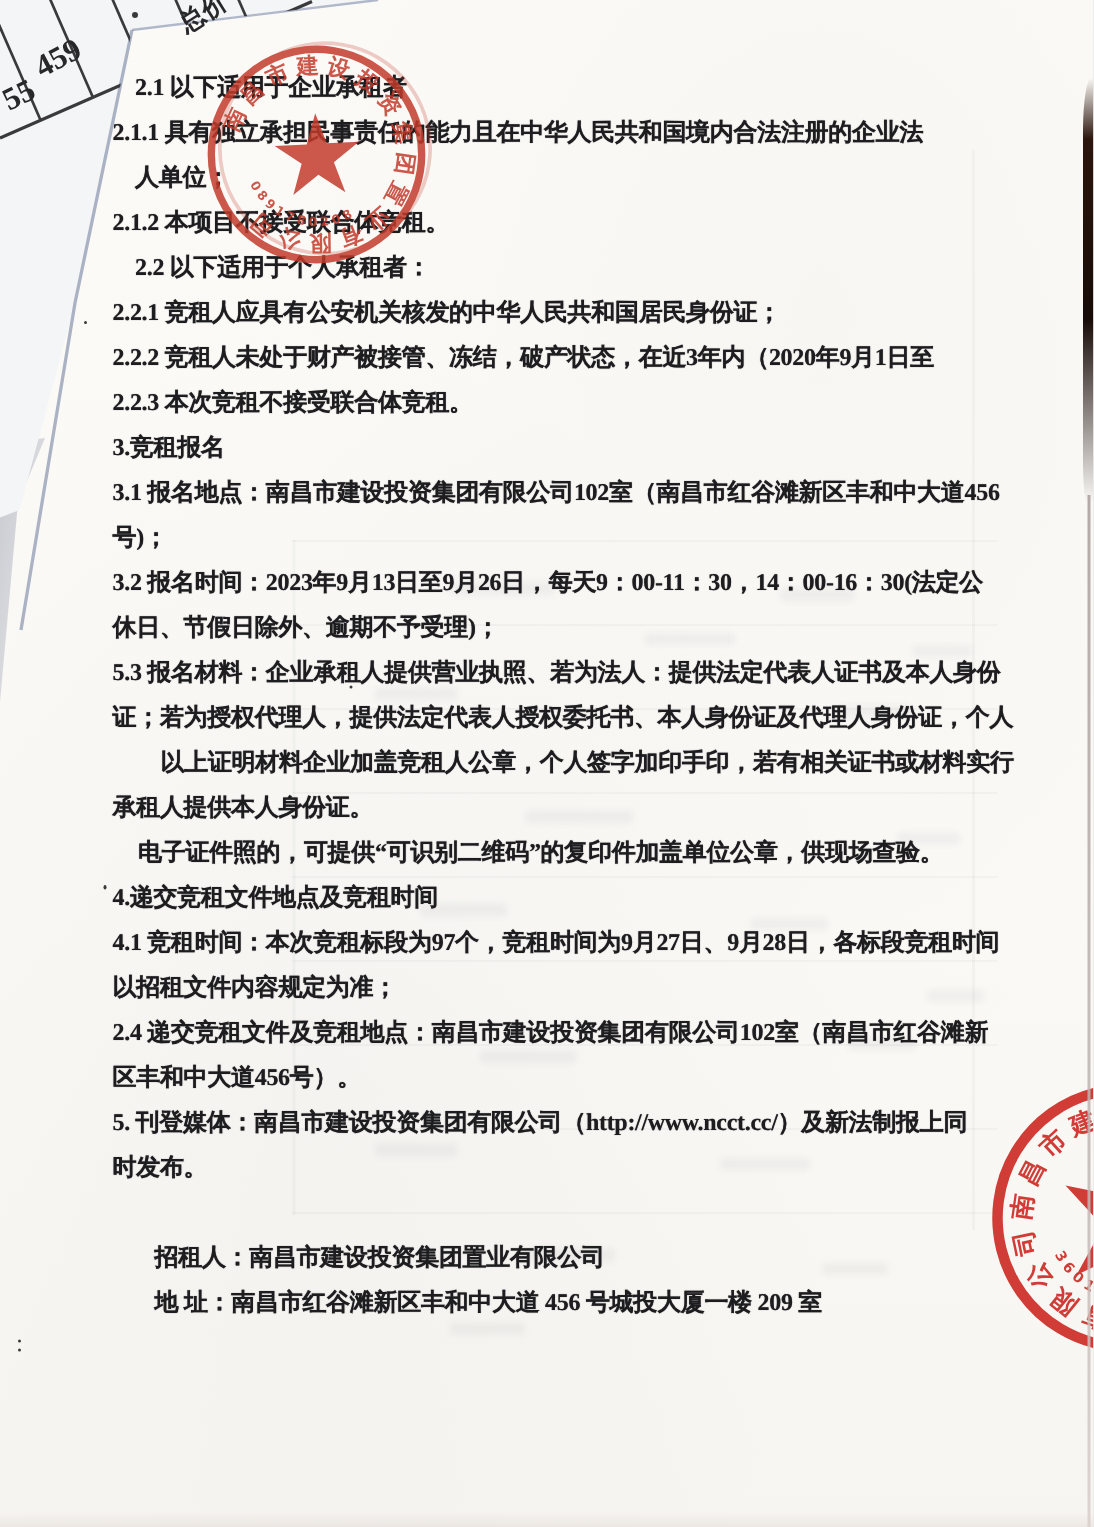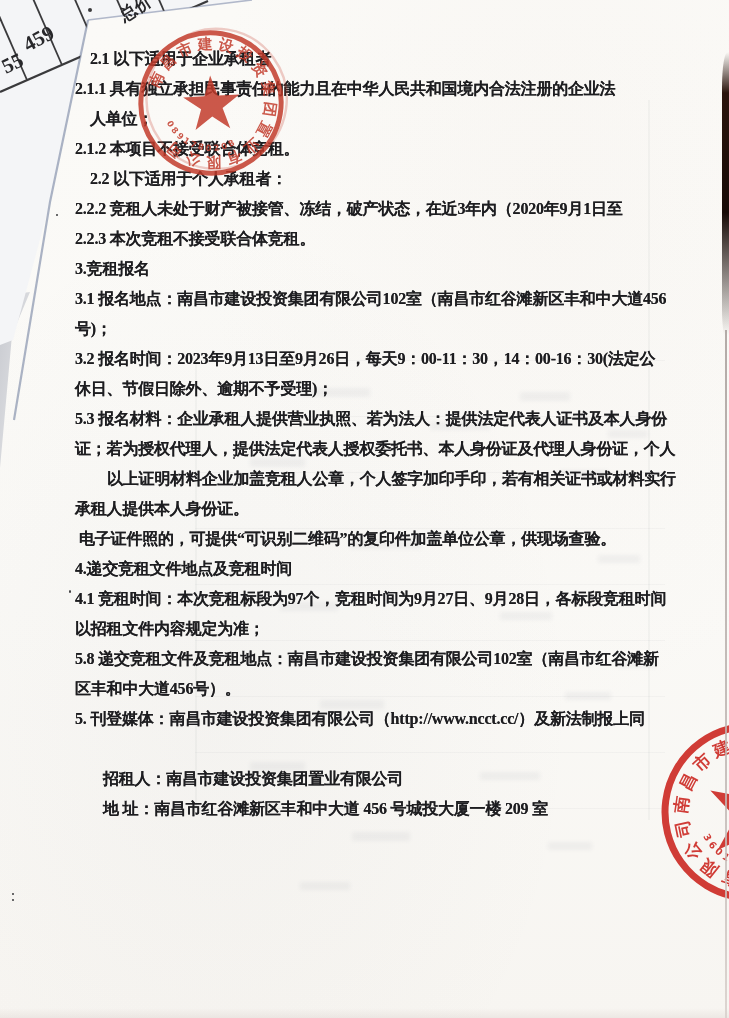--- a/index.html
+++ b/index.html
@@ -13,21 +13,21 @@
     font-family:"Liberation Serif","DejaVu Serif",serif;
   }
   
   .doc-lines{position:absolute;left:75px;top:44px;width:620px;z-index:6;}
   .line{
     height:30px;line-height:30px;white-space:nowrap;
     font-size:16px;font-weight:700;letter-spacing:-0.2px;color:#1d1d20;
     text-shadow:0 0 0.6px rgba(25,25,28,0.75);
   }
   .ind-a{margin-left:0;}
-  .ind-b{margin-left:4px;}
+  .ind-b{margin-left:17px;}
   .ind-c{margin-left:15px;}
   .ind-d{margin-left:32px;}
   .ind-e{}
   .ind-f{margin-left:28px;}
   
   .seal{position:absolute;filter:blur(0.4px);z-index:8;}
   .seal-top{left:132px;top:24px;opacity:0.84;}
   .seal-bottom{left:586px;top:700px;opacity:0.9;}
   
   .corner-svg{position:absolute;left:0;top:0;z-index:4;}
@@ -118,38 +118,40 @@
       <text transform="translate(124,22) rotate(-32)" font-size="17">总价</text>
     </g>
   </svg>
 
   <div class="doc-lines">
       <div class="line ind-c">2.1  以下适用于企业承租者</div>
       <div class="line ind-e">2.1.1 具有独立承担民事责任的能力且在中华人民共和国境内合法注册的企业法</div>
       <div class="line ind-c">人单位；</div>
       <div class="line ind-e">2.1.2 本项目不接受联合体竞租。</div>
       <div class="line ind-c">2.2 以下适用于个人承租者：</div>
+      <div class="line ind-e">2.2.1 竞租人应具有公安机关核发的中华人民共和国居民身份证；</div>
       <div class="line ind-e">2.2.2 竞租人未处于财产被接管、冻结，破产状态，在近3年内（2020年9月1日至</div>
       <div class="line ind-e">2.2.3 本次竞租不接受联合体竞租。</div>
       <div class="line ind-a">3.竞租报名</div>
       <div class="line ind-a">3.1 报名地点：南昌市建设投资集团有限公司102室（南昌市红谷滩新区丰和中大道456</div>
       <div class="line ind-a">号)；</div>
       <div class="line ind-a">3.2 报名时间：2023年9月13日至9月26日，每天9：00-11：30，14：00-16：30(法定公</div>
       <div class="line ind-a">休日、节假日除外、逾期不予受理)；</div>
       <div class="line ind-a">5.3 报名材料：企业承租人提供营业执照、若为法人：提供法定代表人证书及本人身份</div>
       <div class="line ind-a">证；若为授权代理人，提供法定代表人授权委托书、本人身份证及代理人身份证，个人</div>
       <div class="line ind-d">以上证明材料企业加盖竞租人公章，个人签字加印手印，若有相关证书或材料实行</div>
       <div class="line ind-a">承租人提供本人身份证。</div>
       <div class="line ind-b">电子证件照的，可提供“可识别二维码”的复印件加盖单位公章，供现场查验。</div>
       <div class="line ind-a">4.递交竞租文件地点及竞租时间</div>
       <div class="line ind-a">4.1 竞租时间：本次竞租标段为97个，竞租时间为9月27日、9月28日，各标段竞租时间</div>
       <div class="line ind-a">以招租文件内容规定为准；</div>
-      <div class="line ind-a">5.8 递交竞租文件及竞租地点：南昌市建设投资集团有限公司102室（南昌市红谷滩新</div>
+      <div class="line ind-a">2.4 递交竞租文件及竞租地点：南昌市建设投资集团有限公司102室（南昌市红谷滩新</div>
       <div class="line ind-a">区丰和中大道456号）。</div>
       <div class="line ind-a">5. 刊登媒体：南昌市建设投资集团有限公司（http://www.ncct.cc/）及新法制报上同</div>
+      <div class="line ind-a">时发布。</div>
       <div class="line ind-a"></div>
       <div class="line ind-f">招租人：南昌市建设投资集团置业有限公司</div>
       <div class="line ind-f">地  址：南昌市红谷滩新区丰和中大道 456 号城投大厦一楼 209 室</div>
     </div>
 
   <svg class="seal seal-top" width="158" height="158" viewBox="0 0 160 160">
     <defs>
       <path id="ringPathTop" d="M 25,80 A 55,55 0 1 1 135,80 A 55,55 0 1 1 25,80" fill="none"></path>
       <path id="serialPathTop" d="M 34,98 A 50,50 0 0 0 126,98" fill="none"></path>
     </defs>

